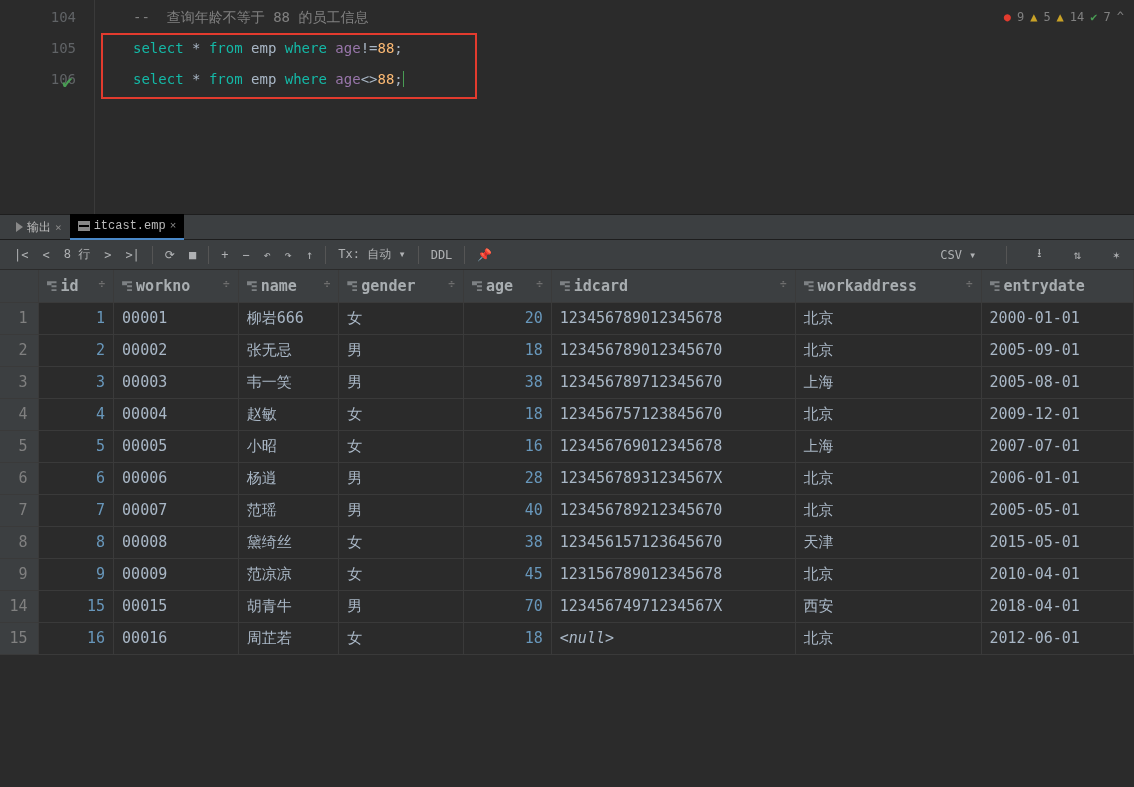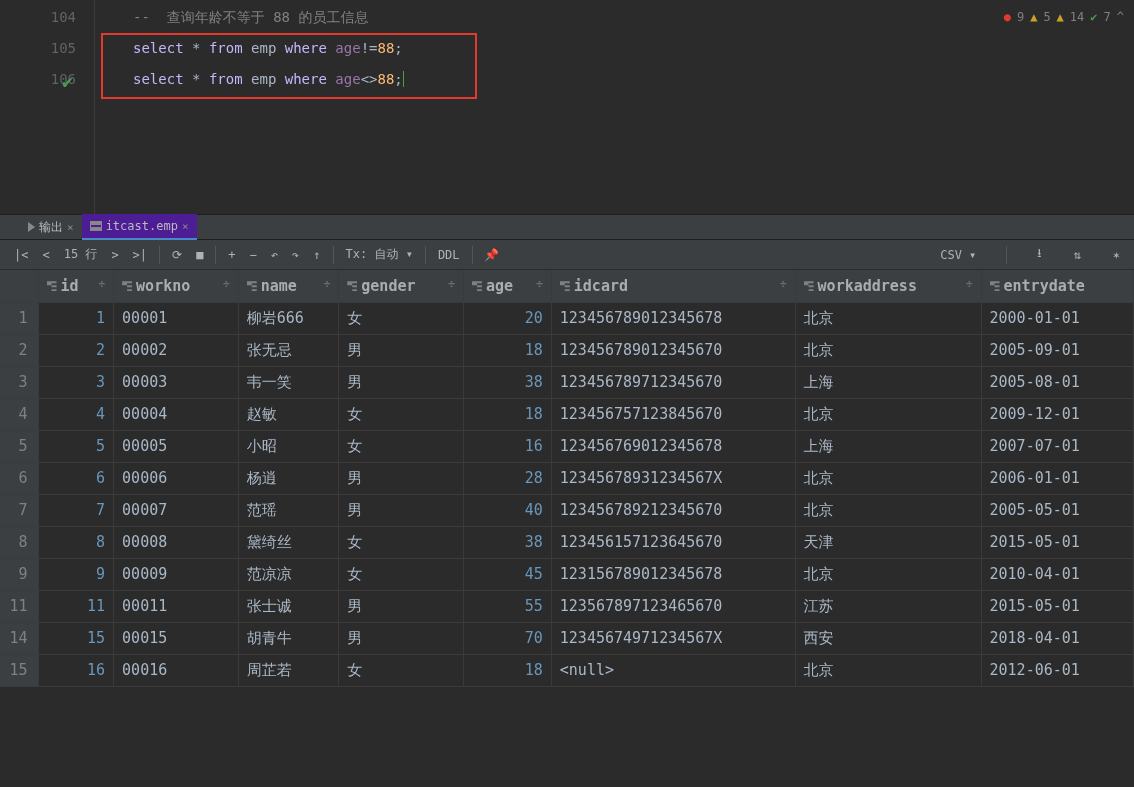--- a/index.html
+++ b/index.html
@@ -47,21 +47,21 @@
 .code-line { height: 31px; white-space: pre; margin-left: 32px; }
 .highlight-box {
   position: absolute;
   border: 2px solid #e23b2e;
   top: 33px;
   left: 6px;
   width: 376px;
   height: 66px;
   pointer-events: none;
 }
-.kw { color: #c4b5fd; }
+.kw { color: #14b8a6; }
 .com { color: #808080; }
 .num { color: #fdba74; }
 .op { color: #a9b7c6; }
 .col { color: #9876aa; }
 .green-caret { border-right: 1px solid #499c54; }
 .status-icons {
   position: absolute;
   right: 10px;
   top: 2px;
   font-size: 12px;
@@ -73,35 +73,36 @@
 .status-icons .s-warn { color: #c9a227; }
 .status-icons .s-ok { color: #499c54; }
 .status-icons .s-grey { color: #808080; }
 .tabs-bar {
   background: #3c3f41;
   border-top: 1px solid #1e1e1e;
   border-bottom: 1px solid #1e1e1e;
   height: 26px;
   display: flex;
   align-items: center;
-  padding-left: 20px;
+  padding-left: 8px;
   font-size: 12px;
 }
 .tab {
   display: flex;
   align-items: center;
   padding: 0 8px;
   height: 26px;
   color: #bbbbbb;
   gap: 4px;
   cursor: pointer;
 }
 .tab.active {
-  background: #4c1d95;
+  background: #000000;
   border-bottom: 2px solid #4a88c7;
+  font-family: Liberation Mono, monospace;
 }
 .tab-close { color: #8a8a8a; font-size: 11px; }
 .icon-play { width: 0; height: 0; border-left: 7px solid #888; border-top: 5px solid transparent; border-bottom: 5px solid transparent; display: inline-block; }
 .icon-table { display: inline-block; width: 12px; height: 10px; border: 1px solid #888; background: linear-gradient(#888 33%, transparent 33%, transparent 66%, #888 66%); }
 .toolbar {
   background: #3c3f41;
   border-bottom: 1px solid #2b2b2b;
   height: 30px;
   display: flex;
   align-items: center;
@@ -147,21 +148,21 @@
 .grid-table tbody td { color: #a9b7c6; height: 32px; }
 .grid-table .rownum-col {
   background: #3c3f41;
   color: #808080;
   text-align: right;
   width: 38px;
   padding-right: 10px;
 }
 .grid-table td.num-cell { text-align: right; color: #6897bb; }
 .grid-table td.str-cell { color: #a9b7c6; }
-.null-cell { color: #606366; }
+.null-cell { color: #606366; font-style: italic; }
 th.rownum-col { background: #3c3f41; }
 </style>
 </head>
 <body>
 
 <div class="editor-area">
   <div class="gutter">
     <div class="line-no">104</div>
     <div class="line-no">105</div>
     <div class="line-no">106</div>
@@ -195,21 +196,21 @@
   <div class="tab active">
     <span class="icon-table"></span>
     <span>itcast.emp</span>
     <span class="tab-close">×</span>
   </div>
 </div>
 
 <div class="toolbar">
   <span class="tb-btn">|&lt;</span>
   <span class="tb-btn">&lt;</span>
-  <span class="tb-btn">15 行</span>
+  <span class="tb-btn">8 行</span>
   <span class="tb-btn">&gt;</span>
   <span class="tb-btn">&gt;|</span>
   <span class="tb-sep"></span>
   <span class="tb-btn">⟳</span>
   <span class="tb-btn">■</span>
   <span class="tb-sep"></span>
   <span class="tb-btn">+</span>
   <span class="tb-btn">−</span>
   <span class="tb-btn">↶</span>
   <span class="tb-btn">↷</span>
@@ -338,31 +339,20 @@
           <td class="num-cell">9</td>
           <td class="str-cell">00009</td>
           <td class="str-cell">范凉凉</td>
           <td class="str-cell">女</td>
           <td class="num-cell">45</td>
           <td class="str-cell">123156789012345678</td>
           <td class="str-cell">北京</td>
           <td class="str-cell">2010-04-01</td>
         </tr>
         <tr>
-          <td class="rownum-col">11</td>
-          <td class="num-cell">11</td>
-          <td class="str-cell">00011</td>
-          <td class="str-cell">张士诚</td>
-          <td class="str-cell">男</td>
-          <td class="num-cell">55</td>
-          <td class="str-cell">123567897123465670</td>
-          <td class="str-cell">江苏</td>
-          <td class="str-cell">2015-05-01</td>
-        </tr>
-        <tr>
           <td class="rownum-col">14</td>
           <td class="num-cell">15</td>
           <td class="str-cell">00015</td>
           <td class="str-cell">胡青牛</td>
           <td class="str-cell">男</td>
           <td class="num-cell">70</td>
           <td class="str-cell">12345674971234567X</td>
           <td class="str-cell">西安</td>
           <td class="str-cell">2018-04-01</td>
         </tr>

